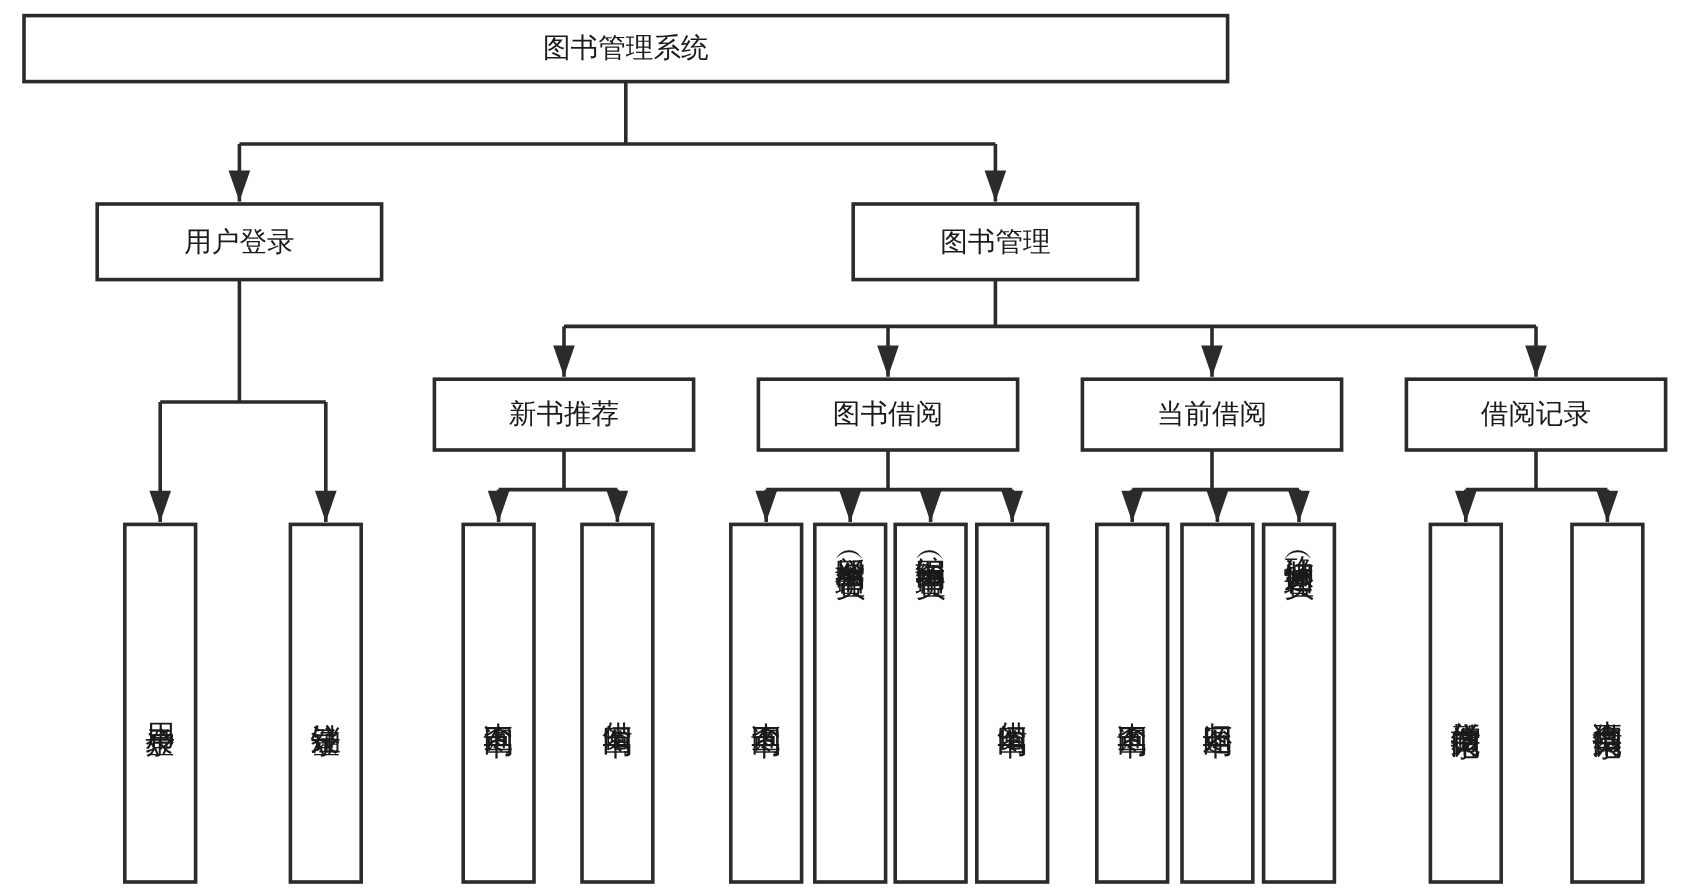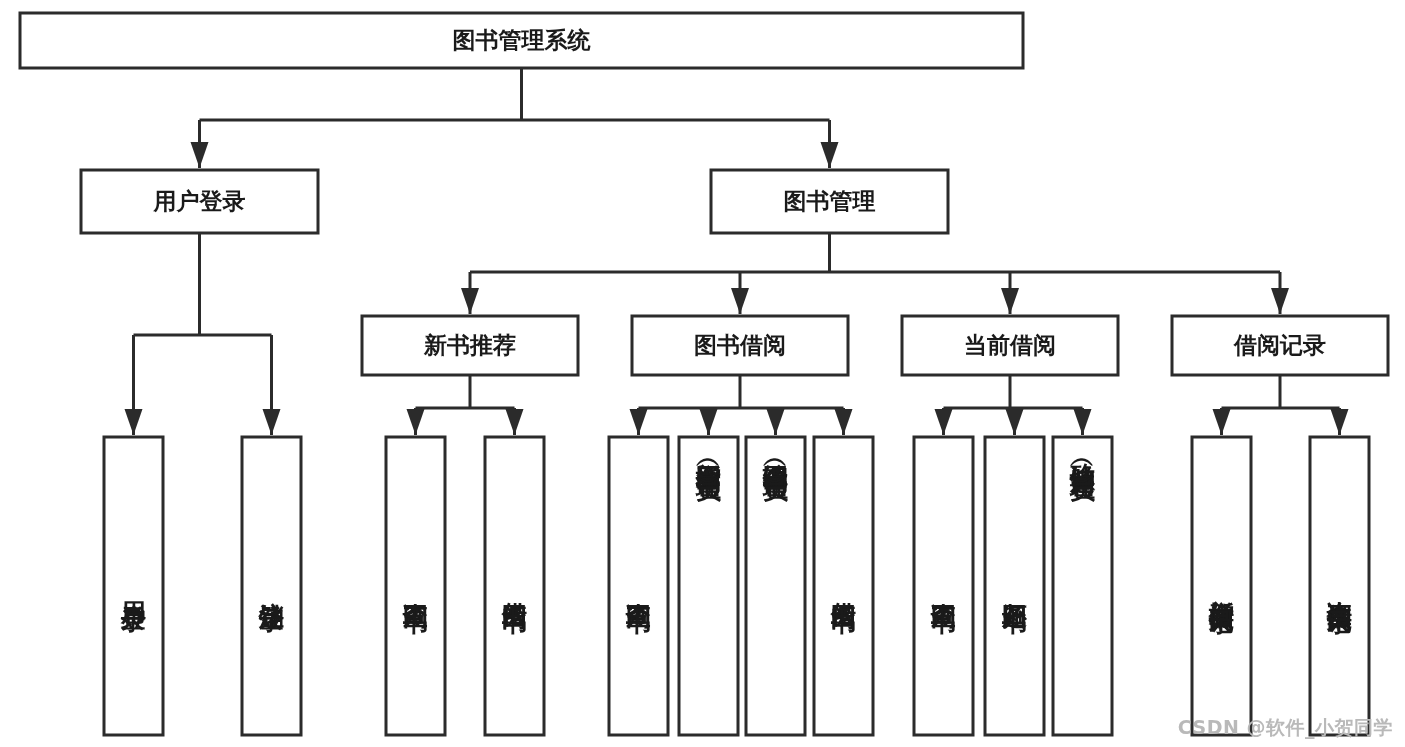--- a/index.html
+++ b/index.html
@@ -12,21 +12,20 @@
     width: 1405px;
     height: 747px;
     font-family: "DejaVu Sans", "Liberation Sans", sans-serif;
     overflow: hidden;
   }
   #diagram-root {
     position: relative;
     width: 1405px;
     height: 747px;
     background: #ffffff;
-    font-weight: bold;
   }
   svg.diagram-canvas {
     position: absolute;
     left: 0;
     top: 0;
     width: 1405px;
     height: 747px;
     display: block;
   }
   .node-box {
@@ -211,15 +210,14 @@
         <span class="leaf-label" style="margin-top: 6px;">确认归还（管理员）</span>
       </div>
       <div class="leaf-label-wrap" style="left: 1192px; top: 437px; width: 59px; height: 298px;">
         <span class="leaf-label centered">新增借阅记录</span>
       </div>
       <div class="leaf-label-wrap" style="left: 1310px; top: 437px; width: 59px; height: 298px;">
         <span class="leaf-label centered">查询借阅记录</span>
       </div>
     </div>
 
-  <div class="watermark">CSDN @软件_小贺同学</div>
 
 </div>
 
 </body></html>

